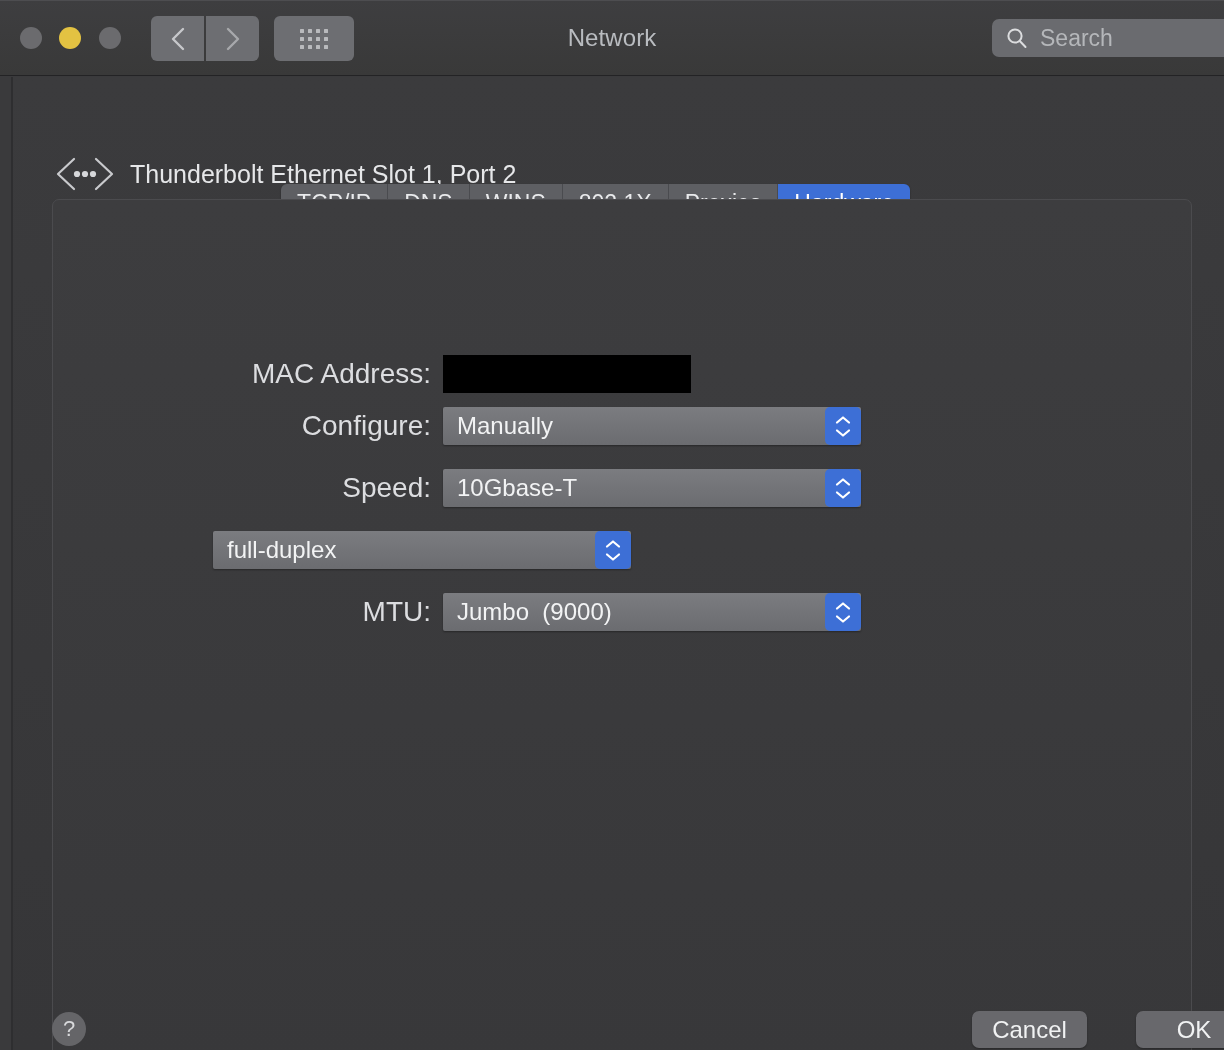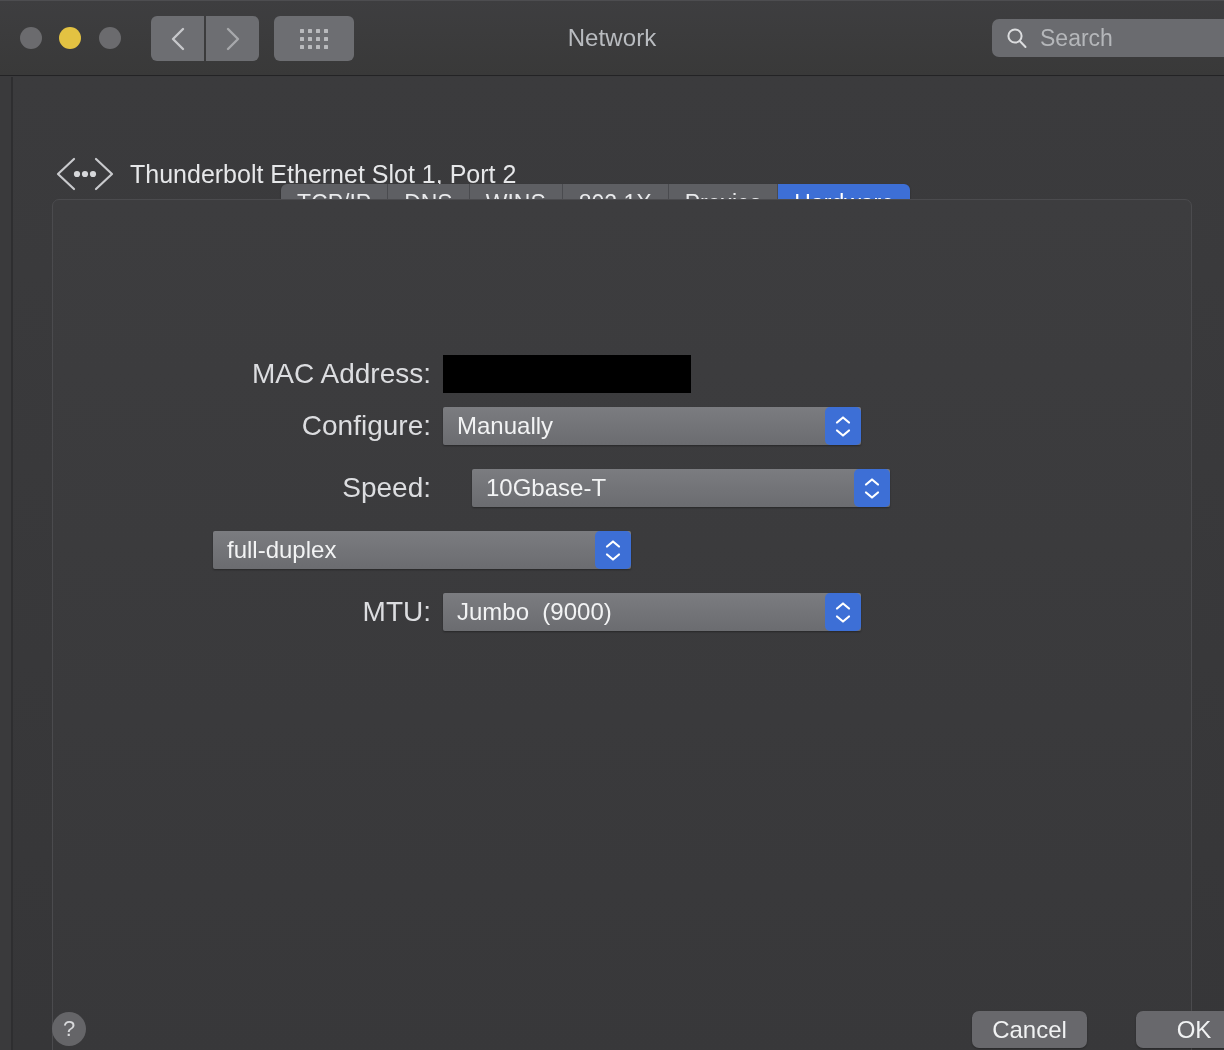--- a/index.html
+++ b/index.html
@@ -170,21 +170,21 @@
   }
   .row .lbl {
     width: 230px;
     text-align: right;
     font-size: 28px;
     color: #dcdde0;
     padding-right: 12px;
   }
   #row-mac       { left: 160px; top: 155px; }
   #row-configure { left: 160px; top: 207px; }
-  #row-speed     { left: 160px; top: 269px; gap: 29px; }
+  #row-speed     { left: 160px; top: 269px; }
   #row-duplex    { left: 160px; top: 331px; }
   #row-mtu       { left: 160px; top: 393px; }
 
   #macvalue {
     width: 248px; height: 38px;
     background: #000000;
   }
 
   .popup {
     position: relative;

